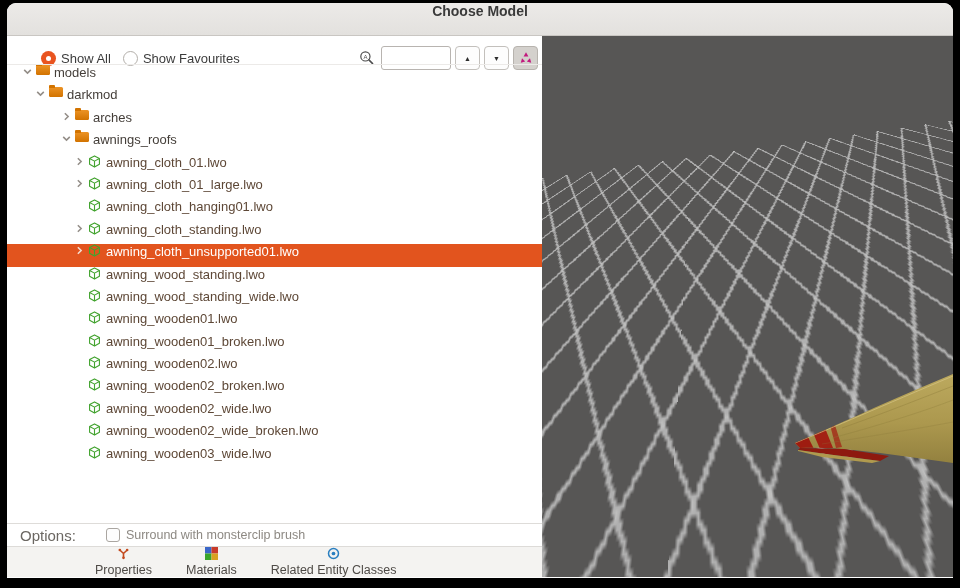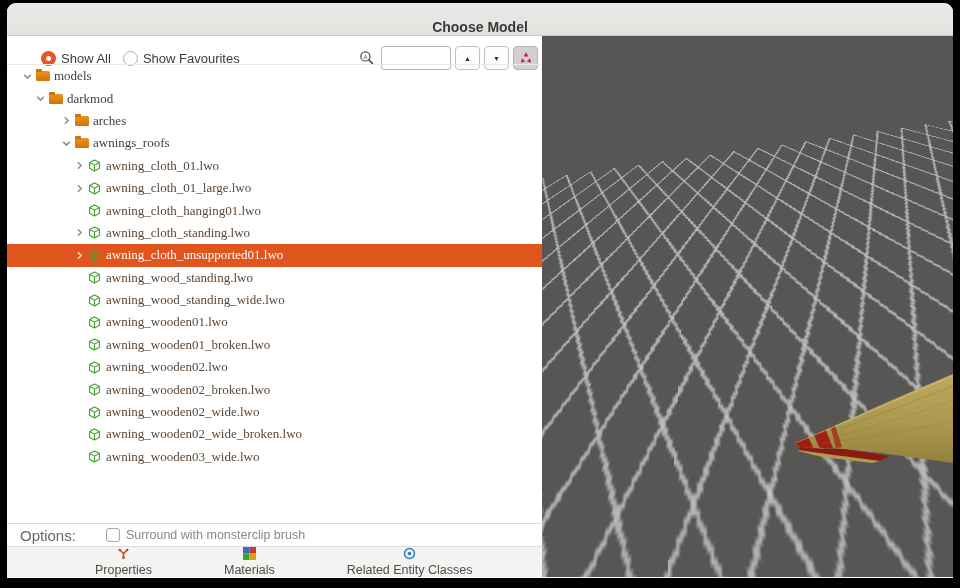--- a/index.html
+++ b/index.html
@@ -4,21 +4,21 @@
 <style>
   * { margin:0; padding:0; box-sizing:border-box; }
   html,body { width:960px; height:588px; background:#000; overflow:hidden;
               font-family:"Liberation Sans", sans-serif; }
 
   .window { position:absolute; left:7px; top:3px; width:946px; height:575px;
             border-radius:9px 9px 0 0; overflow:hidden; background:#fff; }
 
   .titlebar { height:33px; background:linear-gradient(#eceae8,#e3e1de);
               border-bottom:1px solid #c9c6c2; display:flex;
-              align-items:flex-end; justify-content:center; }
+              align-items:flex-start; justify-content:center; }
   .titlebar .title { font-size:14px; font-weight:bold; color:#3a3a3a; }
 
   .content { display:flex; height:541px; }
 
   
   .left-panel { width:535px; display:flex; flex-direction:column; background:#fff; }
 
   .toolbar { height:28px; flex:0 0 28px; display:flex; align-items:center;
              padding:16px 4px 0 34px; background:#fff; }
   .radio-group { display:flex; align-items:center; margin-right:12px; cursor:default; }
@@ -34,21 +34,21 @@
   .search-input { width:70px; height:24px; border:1px solid #b8b4b0; border-radius:3px;
                   background:#fff; font-size:12px; padding:0 4px; outline:none; }
   .spin-btn { width:25px; height:24px; background:#fdfdfd; border:1px solid #c3c0bc;
               border-radius:4px; display:flex; align-items:center; justify-content:center;
               font-size:7px; color:#2d2d2d; cursor:default; }
   .fav-btn { width:25px; height:24px; background:#d4d1cd; border:1px solid #b7b3ae;
              border-radius:4px; display:flex; align-items:center; justify-content:center; }
 
   
   .tree { flex:1 1 auto; overflow:hidden; border-top:1px solid #eceae8; position:relative; }
-  .row { height:22.4px; display:flex; align-items:center; white-space:nowrap; cursor:default;font-family:Liberation Serif, serif; }
+  .row { height:22.4px; display:flex; align-items:flex-start; white-space:nowrap; cursor:default; }
   .indent { flex:0 0 auto; height:1px; }
   .chev { width:13px; height:13px; flex:0 0 13px; color:#948e88; display:flex;
           align-items:center; justify-content:center; }
   .chev svg { width:11px; height:11px; display:none; }
   .chev.expanded .c-exp { display:block; }
   .chev.collapsed .c-col { display:block; }
   .ticon { width:17px; flex:0 0 17px; display:flex; align-items:center; justify-content:center; }
   .folder-ic { width:14px; height:10px; background:linear-gradient(#ec9325,#d27300);
                border-radius:1.5px; position:relative; }
   .folder-ic::before { content:""; position:absolute; left:0; top:-2px; width:6px; height:3px;
@@ -66,21 +66,21 @@
                  align-items:center; background:#fff; padding-left:13px; }
   .options-label { font-size:15px; color:#6b6762; margin-right:30px; }
   .checkbox { width:14px; height:14px; border:1px solid #aaa6a1; border-radius:3px;
               background:#fdfdfd; margin-right:6px; }
   .check-label { font-size:12.5px; color:#8d8983; }
 
   .tabbar { flex:0 0 23px; background:#f4f3f1; border-top:1px solid #dddbd8;
             display:flex; align-items:center; padding-left:88px; }
   .tab { display:flex; align-items:center; gap:3px; font-size:12.5px; color:#4f4b47;
          cursor:default;flex-direction:column; }
-  .tab + .tab { margin-left:72px; }
+  .tab + .tab { margin-left:34px; }
   .tab svg { width:13px; height:13px; }
 
   
   .preview { flex:1 1 auto; position:relative; background:#575655; overflow:hidden; }
   .gridwrap { position:absolute; left:-150px; top:-80px; width:720px; height:820px;
               transform:rotate(-8deg); }
   .plane { position:absolute; left:-180px; right:-180px; top:195px; height:900px;
            transform:perspective(240px) rotateX(57deg); transform-origin:50% 0;
            background:
              repeating-linear-gradient(56deg,  rgba(192,192,192,.85) 0 1.5px, transparent 1.5px 20px),

